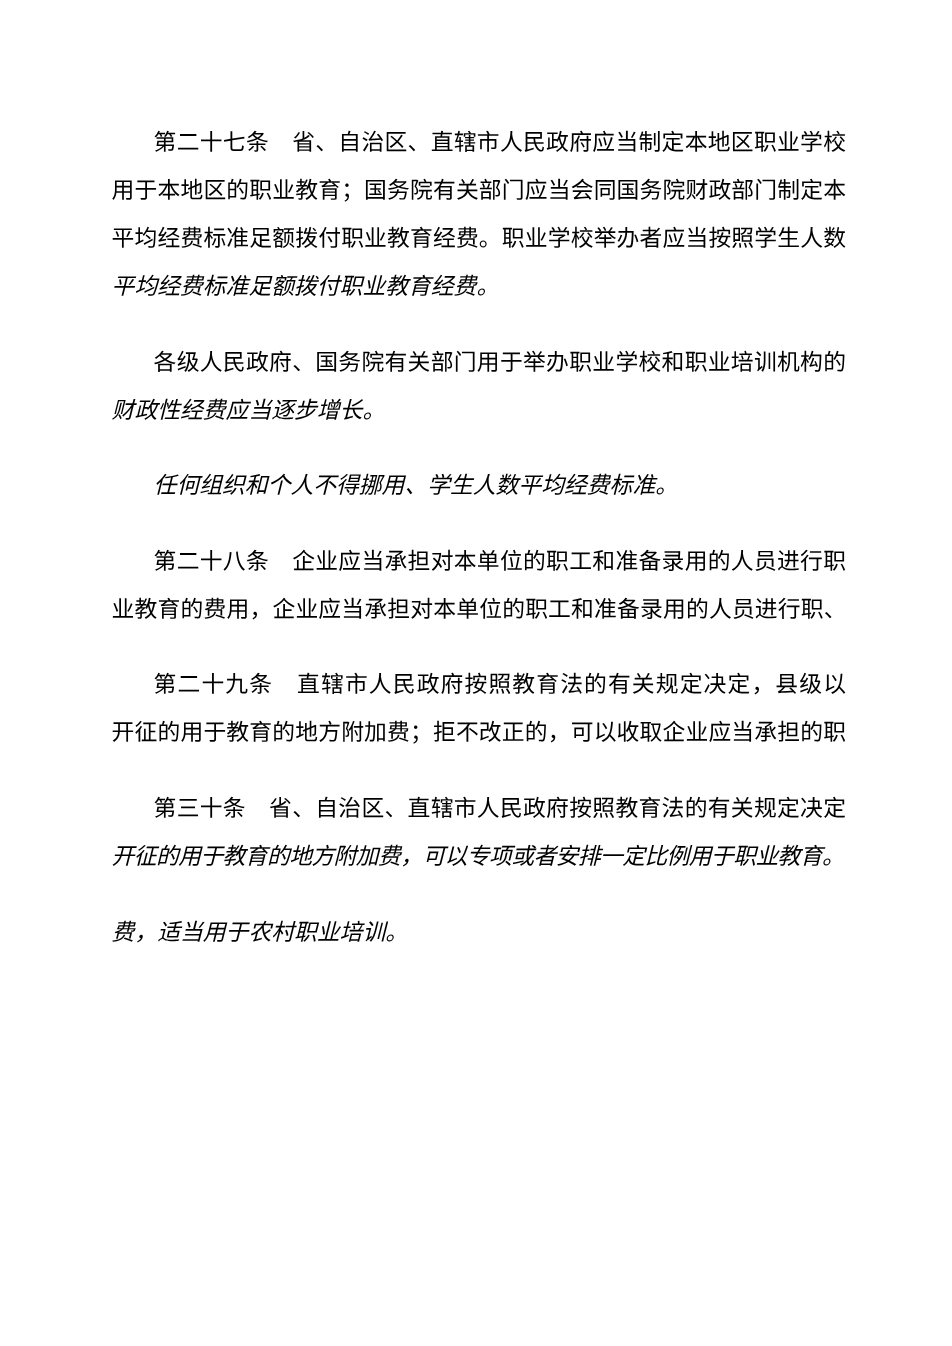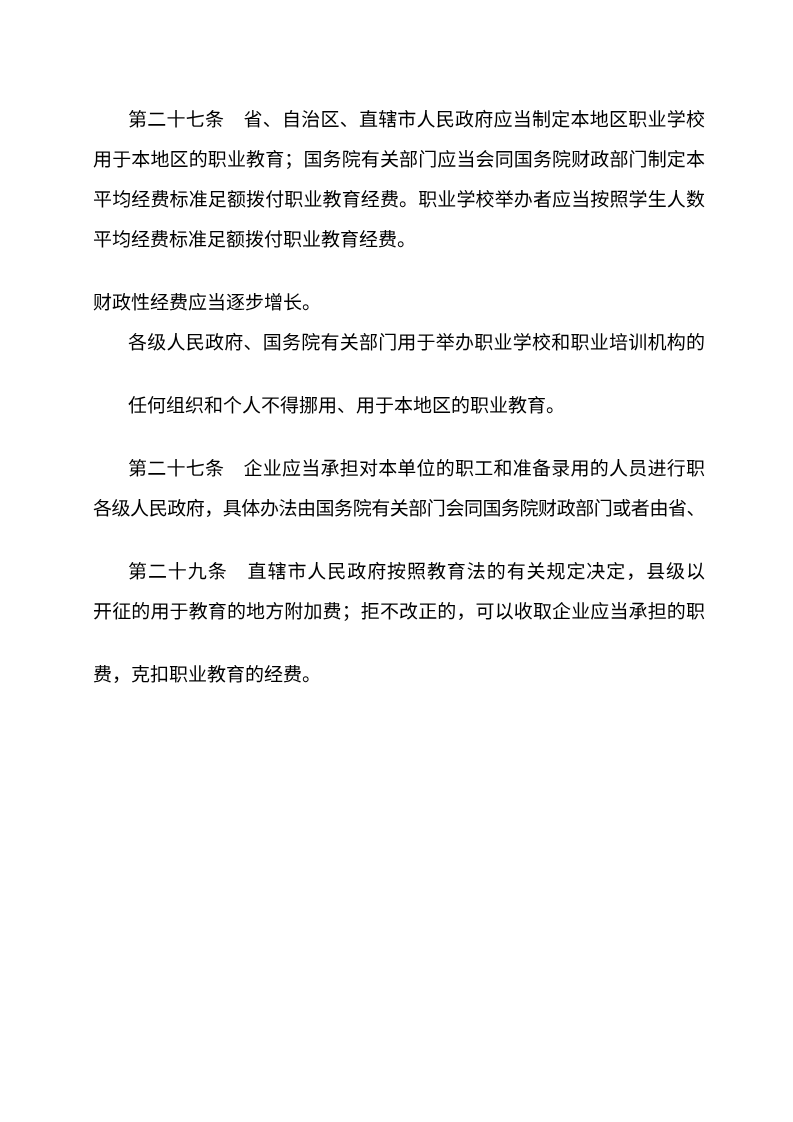--- a/index.html
+++ b/index.html
@@ -31,54 +31,59 @@
     text-align: justify;
     
     text-align-last: justify;
     text-justify: inter-character;
   }
   .line.indent {
     padding-left: 35px;   
   }
   .line.last {
     text-align-last: left; 
+    font-style: italic;
   }
   .line.tight {
     letter-spacing: -0.5px; 
   }
 </style>
 </head>
 <body>
 
 <div class="page">
 
   <p class="para">
     <span class="line indent">第二十七条　省、自治区、直辖市人民政府应当制定本地区职业学校</span>
     <span class="line">用于本地区的职业教育；国务院有关部门应当会同国务院财政部门制定本</span>
     <span class="line">平均经费标准足额拨付职业教育经费。职业学校举办者应当按照学生人数</span>
     <span class="line last">平均经费标准足额拨付职业教育经费。</span>
   </p>
 
   <p class="para">
+    <span class="line indent">各级人民政府、国务院有关部门用于举办职业学校和职业培训机构的</span>
     <span class="line last">财政性经费应当逐步增长。</span>
-    <span class="line indent">各级人民政府、国务院有关部门用于举办职业学校和职业培训机构的</span>
   </p>
 
   <p class="para">
-    <span class="line indent last">任何组织和个人不得挪用、用于本地区的职业教育。</span>
+    <span class="line indent last">任何组织和个人不得挪用、学生人数平均经费标准。</span>
   </p>
 
   <p class="para">
-    <span class="line indent">第二十七条　企业应当承担对本单位的职工和准备录用的人员进行职</span>
-    <span class="line tight">各级人民政府，具体办法由国务院有关部门会同国务院财政部门或者由省、</span>
+    <span class="line indent">第二十八条　企业应当承担对本单位的职工和准备录用的人员进行职</span>
+    <span class="line tight">业教育的费用，企业应当承担对本单位的职工和准备录用的人员进行职、</span>
   </p>
 
   <p class="para">
     <span class="line indent">第二十九条　直辖市人民政府按照教育法的有关规定决定，县级以</span>
     <span class="line">开征的用于教育的地方附加费；拒不改正的，可以收取企业应当承担的职</span>
   </p>
 
+  <p class="para">
+    <span class="line indent">第三十条　省、自治区、直辖市人民政府按照教育法的有关规定决定</span>
+    <span class="line tight last">开征的用于教育的地方附加费，可以专项或者安排一定比例用于职业教育。</span>
+  </p>
 
   <p class="para">
-    <span class="line last">费，克扣职业教育的经费。</span>
+    <span class="line last">费，适当用于农村职业培训。</span>
   </p>
 
 </div>
 
 </body></html>

